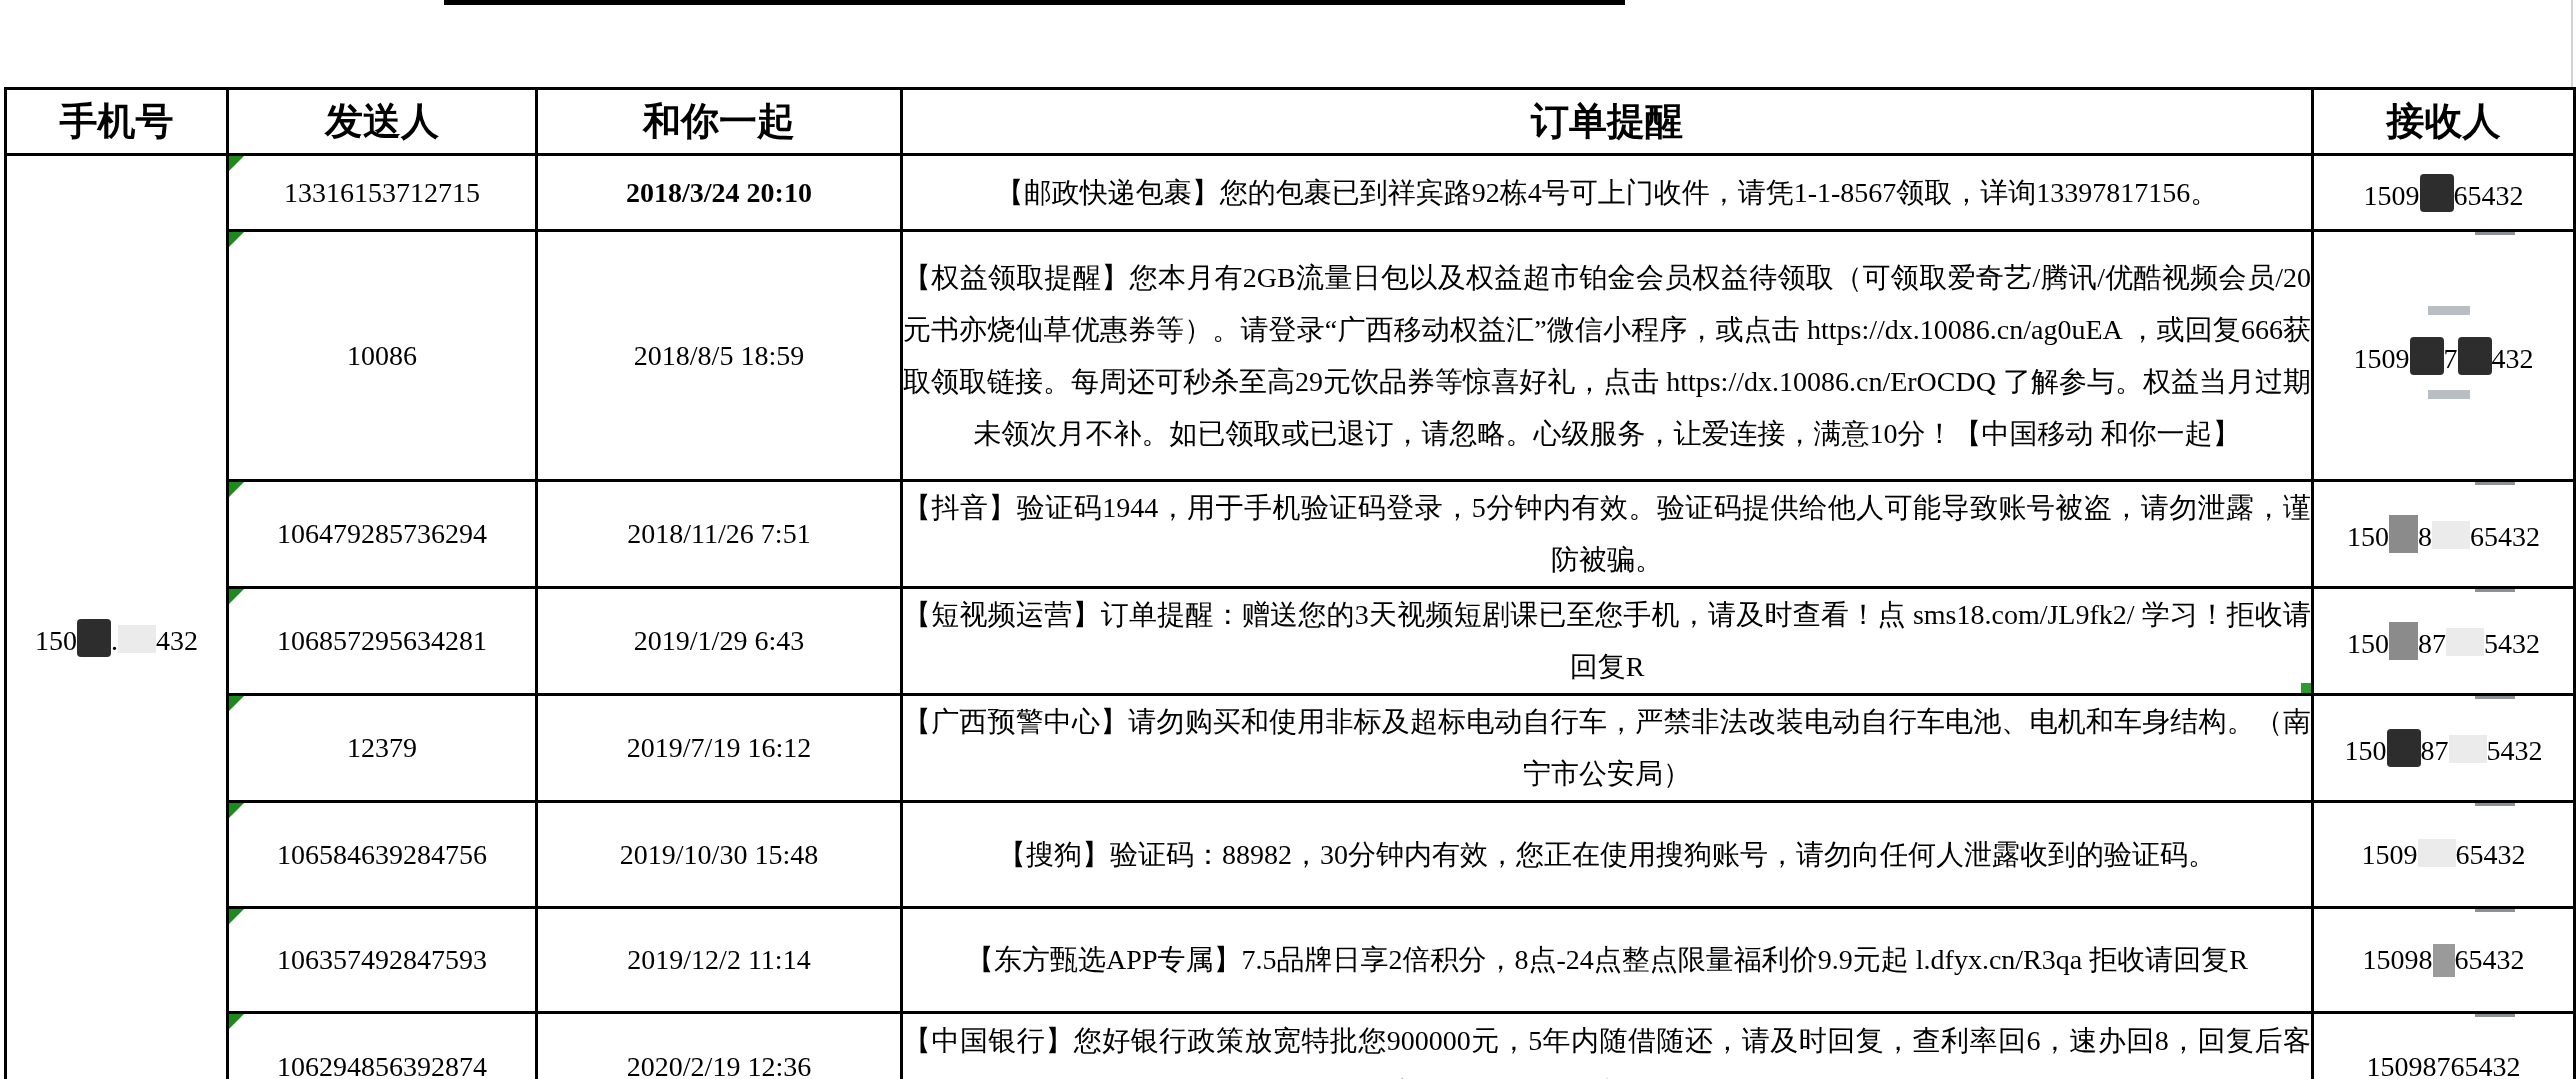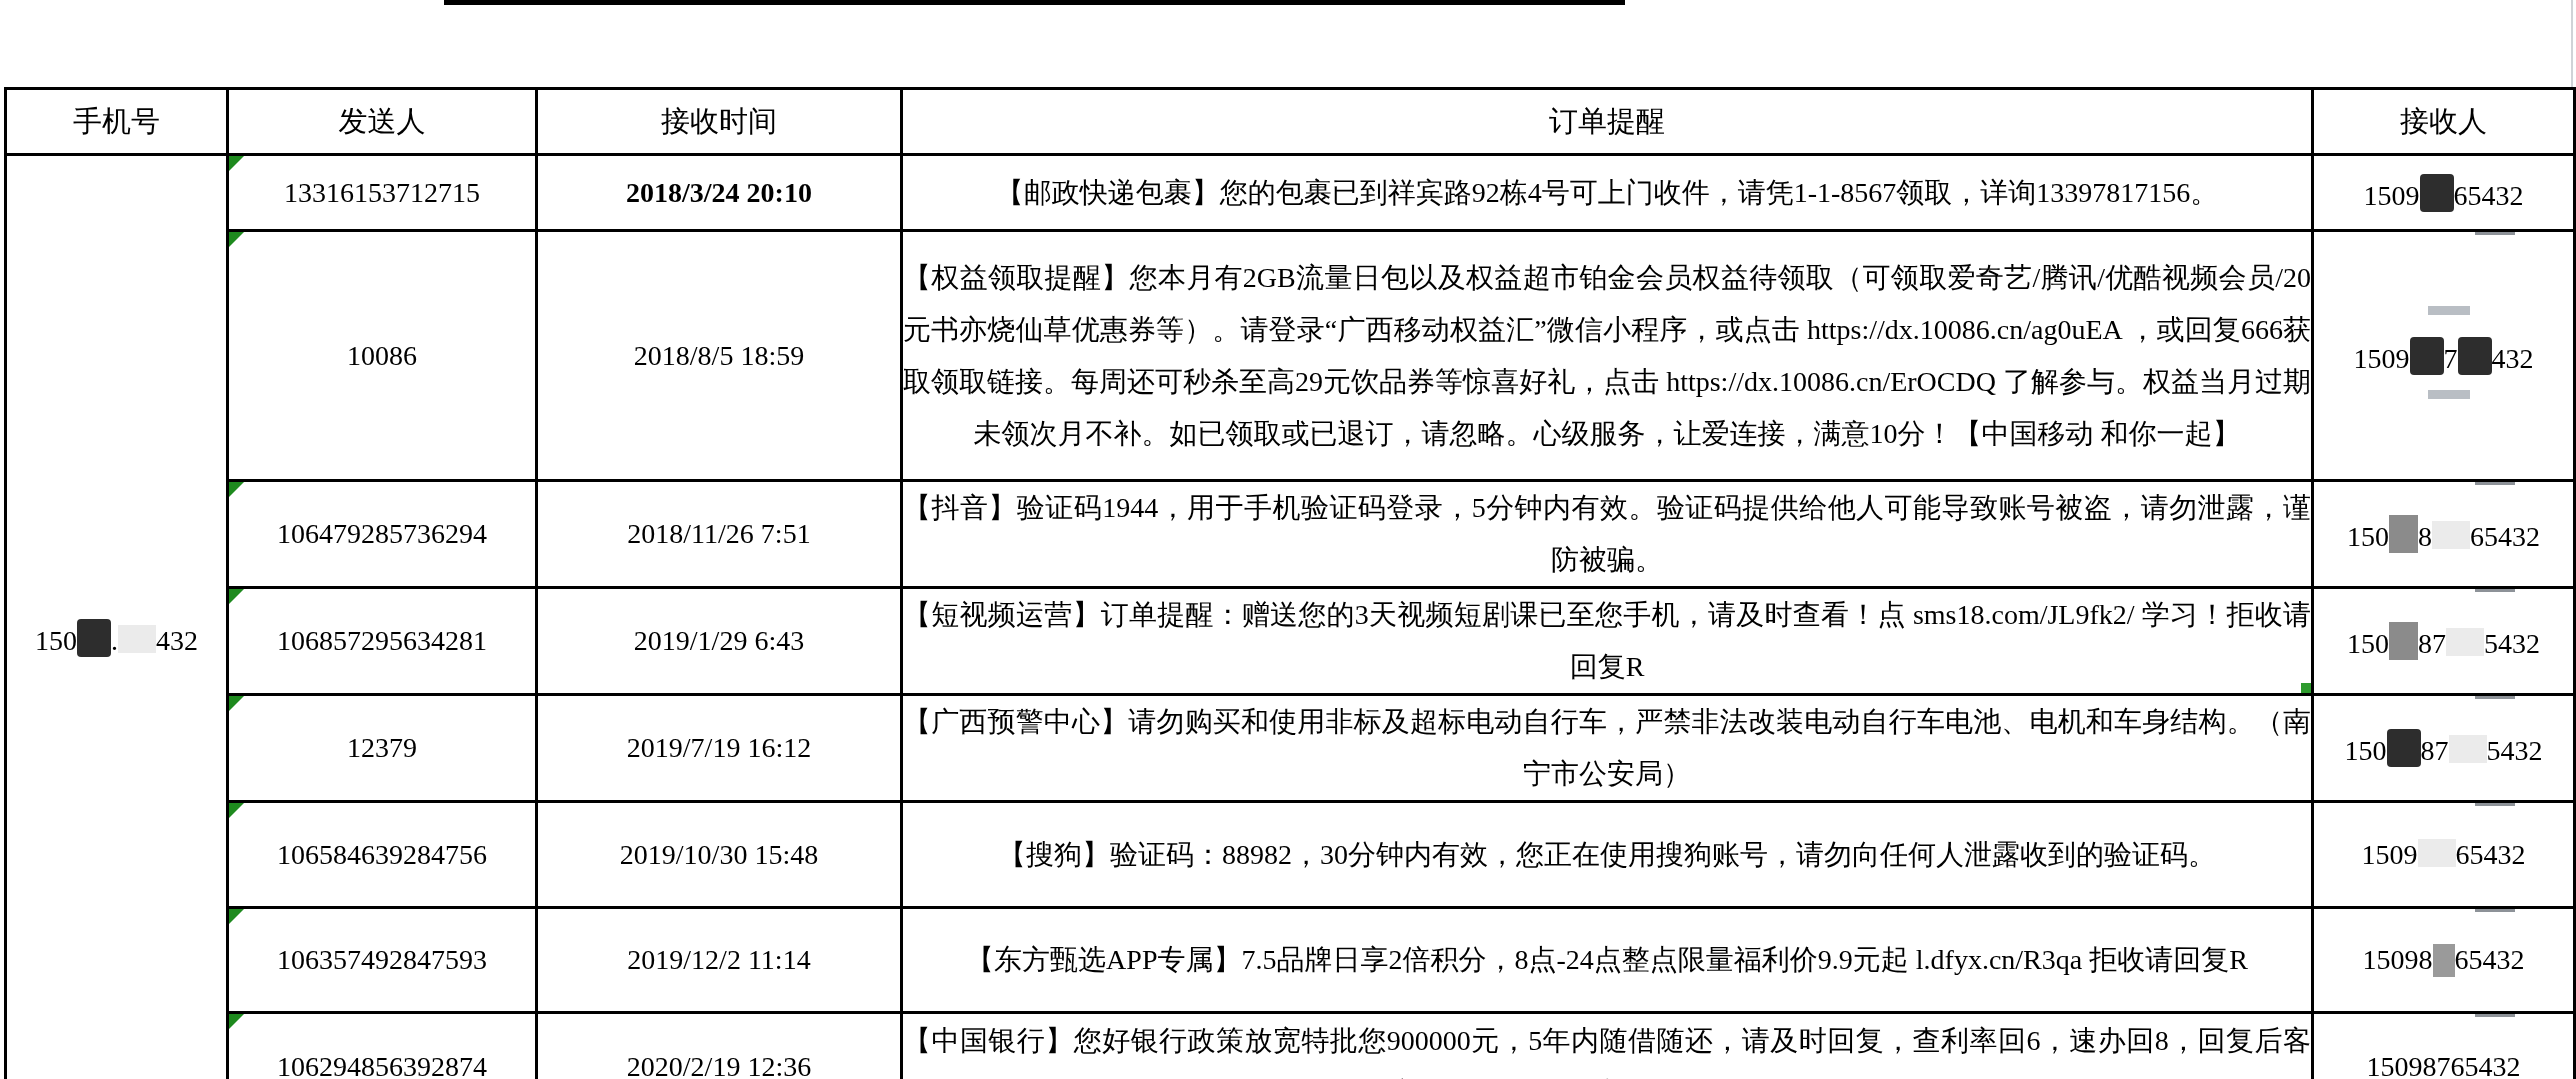--- a/index.html
+++ b/index.html
@@ -10,21 +10,21 @@
   #right-edge{position:absolute;left:2571px;top:0;width:2px;height:1080px;background:#cfd3d7;}
   #bottom-streak{position:absolute;left:1214px;top:1074px;width:507px;height:6px;background:#c5cad0;}
   
   #page-title{position:absolute;left:0;top:8px;width:2576px;height:77px;line-height:77px;
               text-align:center;font-size:47px;font-weight:bold;letter-spacing:3px;}
   
   #sms-table{position:absolute;left:4px;top:87px;border-collapse:collapse;table-layout:fixed;
              width:2568px;background:#fff;}
   #sms-table th,#sms-table td{border:3px solid #000;overflow:hidden;vertical-align:middle;
              font-size:28px;padding:0;}
-  #sms-table th{height:63px;font-weight:normal;font-size:29px;text-align:center;}
+  #sms-table th{height:63px;font-weight:bold;font-size:38px;text-align:center;}
   td.c-phone,td.c-sender,td.c-time,td.c-recv{text-align:center;white-space:nowrap;}
   td.c-content{padding:0 16px;text-align:justify;text-align-last:center;line-height:52px;margin-left:20px;}
   td.c-time.bold{font-weight:bold;font-size:29px;}
   td.c-sender{position:relative;}
   td.c-recv{position:relative;}
   
   td.selected{border:5px solid var(--sel-green);position:relative;}
   .fill-handle{position:absolute;right:-7px;bottom:-7px;width:15px;height:15px;
                background:var(--sel-green);border:2px solid #fff;}
   
@@ -55,21 +55,21 @@
       <col style="width:222px">
         <col style="width:309px">
         <col style="width:365px">
       <col style="width:1411px">
         <col style="width:262px">
     </colgroup>
     <thead>
       <tr>
         <th>手机号</th>
         <th>发送人</th>
-        <th>接收时间</th>
+        <th>和你一起</th>
         <th>订单提醒</th>
         <th>接收人</th>
       </tr>
     </thead>
     <tbody id="table-body">
         <tr style="height: 76px;">
           <td class="c-phone" rowspan="8"><span>150</span><span class="bx dark"></span><span>.</span><span class="bx light"></span><span>432</span></td>
           <td class="c-sender"><div class="tri"></div><span>13316153712715</span></td>
           <td class="c-time bold">2018/3/24 20:10</td>
           <td class="c-content">【邮政快递包裹】您的包裹已到祥宾路92栋4号可上门收件，请凭1-1-8567领取，详询13397817156。</td>

